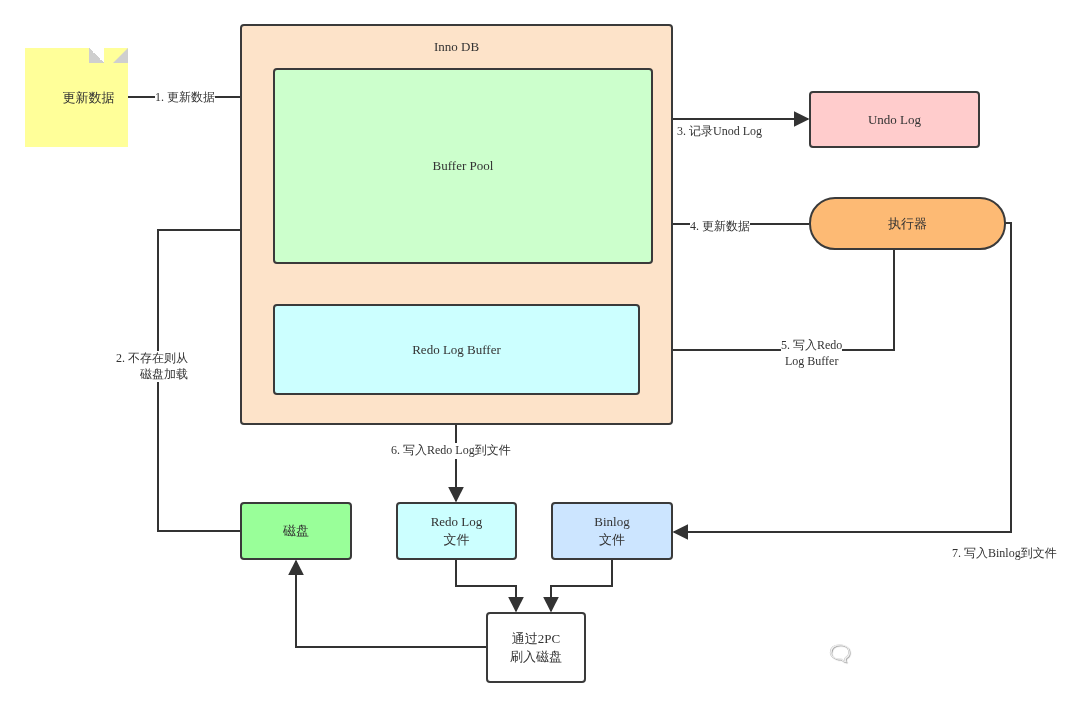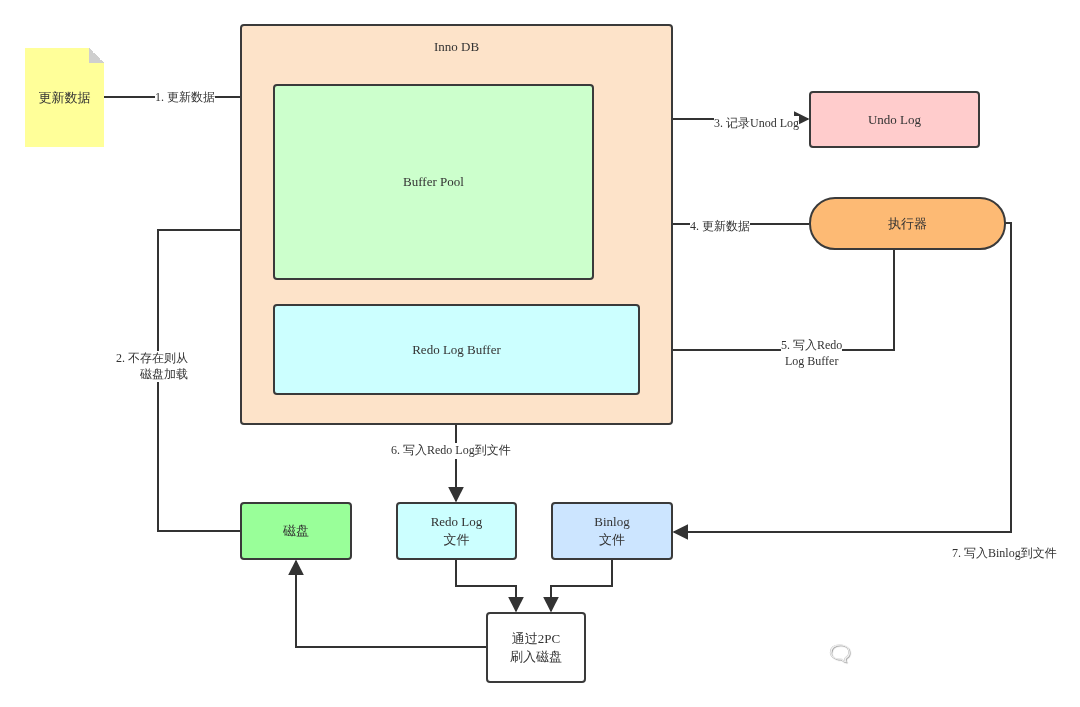--- a/index.html
+++ b/index.html
@@ -4,30 +4,30 @@
 <style>
   html, body { margin: 0; padding: 0; background: #ffffff; }
   body { width: 1080px; height: 707px; position: relative; overflow: hidden;
          font-family: "Liberation Serif", "DejaVu Serif", serif; color: #333; }
   .box { position: absolute; box-sizing: border-box; border: 2px solid #3a3a3a; border-radius: 4px;
          display: flex; align-items: center; justify-content: center; text-align: center;
          font-size: 13px; line-height: 1.35; color: #333; }
   .lbl { position: absolute; font-size: 12px; color: #333; background: #ffffff; white-space: nowrap; line-height: 1.3; text-align: center; }
   svg.edges { position: absolute; left: 0; top: 0; }
   #innodb { left: 240px; top: 24px; width: 433px; height: 401px; background: #fde3c9; align-items: flex-start; padding-top: 12px; }
-  #bufferpool { left: 273px; top: 84px; width: 321px; height: 196px; background: #ccffcc; }
+  #bufferpool { left: 273px; top: 68px; width: 380px; height: 196px; background: #ccffcc; }
   #redobuf { left: 273px; top: 304px; width: 367px; height: 91px; background: #ccffff; }
   #undolog { left: 809px; top: 91px; width: 171px; height: 57px; background: #ffcccc; }
   #executor { left: 809px; top: 197px; width: 197px; height: 53px; background: #fdba74; border-radius: 26px; }
   #disk { left: 240px; top: 502px; width: 112px; height: 58px; background: #99ff99; }
   #redofile { left: 396px; top: 502px; width: 121px; height: 58px; background: #ccffff; }
   #binlogfile { left: 551px; top: 502px; width: 122px; height: 58px; background: #cce5ff; }
   #twopc { left: 486px; top: 612px; width: 100px; height: 71px; background: #ffffff; }
   #note { position: absolute; left: 25px; top: 48px; width: 79px; height: 99px; background: #ffff99;
-          display: flex; align-items: center; justify-content: center; font-size: 13px; color: #333; }
+          display: flex; align-items: center; justify-content: center; font-size: 13px; color: #333; padding-left: 24px; }
   #note::after { content: ""; position: absolute; right: 0; top: 0; width: 0; height: 0;
                  border-left: 15px solid #cfcfcf; border-bottom: 15px solid #cfcfcf;
                  border-top: 15px solid #ffffff; border-right: 15px solid #ffffff;
                  box-sizing: border-box; width: 15px; height: 15px; border-width: 0 0 15px 15px;
                  border-color: transparent transparent #cfcfcf transparent; }
   #note-fold { position: absolute; left: 89px; top: 48px; width: 15px; height: 15px;
                background: linear-gradient(to bottom left, #ffffff 50%, #cfcfcf 50%); }
   #watermark { position: absolute; left: 826px; top: 641px; display: flex; align-items: center; gap: 6px;
                font-family: "DejaVu Sans", sans-serif; font-size: 22px; color: #f4f4f4;
                text-shadow: 1px 1px 1px #888, -0.5px -0.5px 0 #bbb; }
@@ -96,21 +96,21 @@
     <div>通过2PC</div>
     <div>刷入磁盘</div>
   </div>
 </div>
 
 <div class="lbl" style="left:155px; top:90px;text-align:right;">1. 更新数据</div>
 <div class="lbl" style="left:116px; top:351px;text-align:right;">
   <div>2. 不存在则从</div>
   <div>磁盘加载</div>
 </div>
-<div class="lbl" style="left:677px; top:116px;margin-left:37px;">3. 记录Unod Log</div>
+<div class="lbl" style="left:677px; top:124px;">3. 记录Unod Log</div>
 <div class="lbl" style="left:690px; top:219px;">4. 更新数据</div>
 <div class="lbl" style="left:781px; top:338px;">
   <div>5. 写入Redo</div>
   <div>Log Buffer</div>
 </div>
 <div class="lbl" style="left:391px; top:443px;">6. 写入Redo Log到文件</div>
 <div class="lbl" style="left:952px; top:526px;margin-top:20px;">7. 写入Binlog到文件</div>
 
 <div id="watermark">
   <span class="wx">🗨</span>

